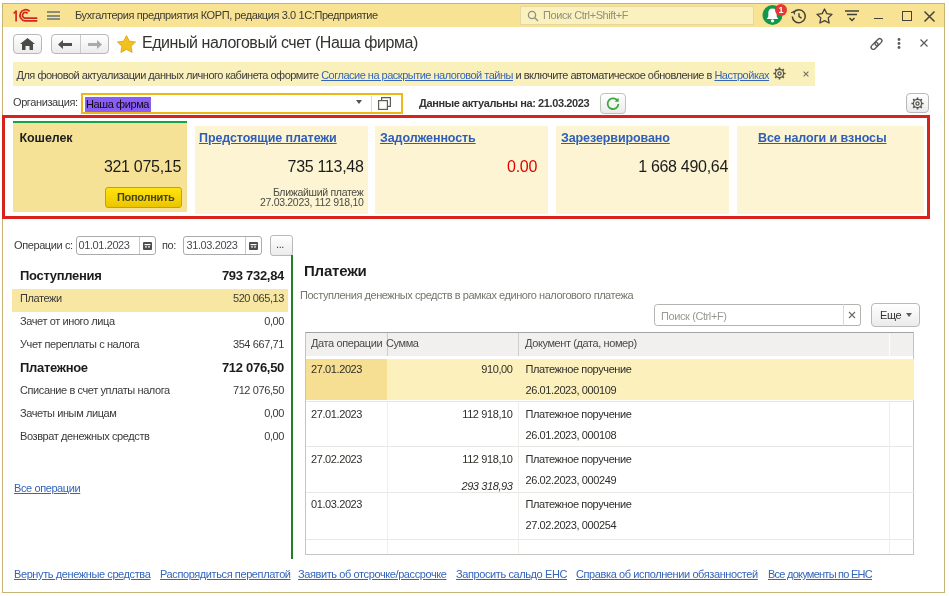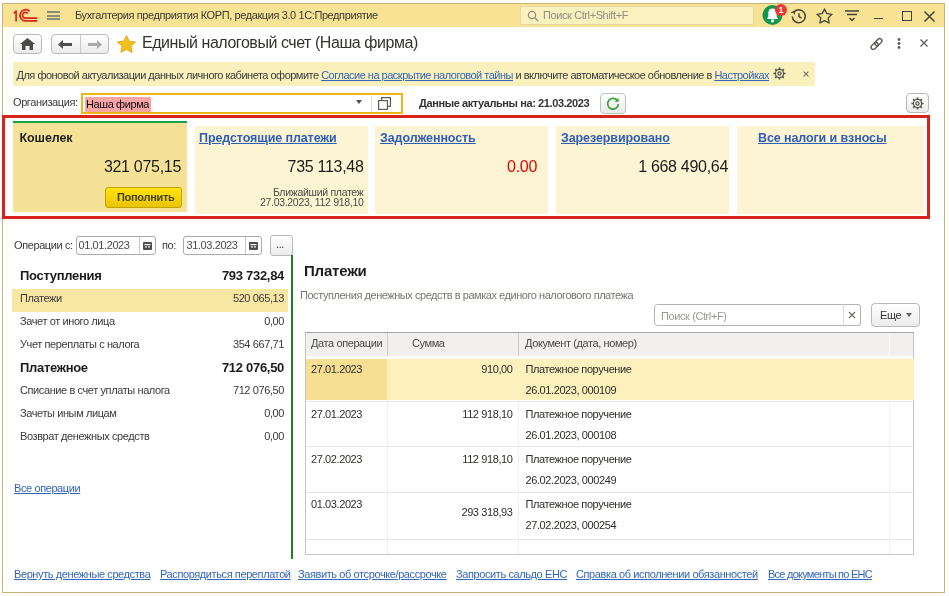--- a/index.html
+++ b/index.html
@@ -103,21 +103,21 @@
       <circle cx="6.5" cy="6.5" r="1.6" stroke-width="1.25"></circle>
       <path d="M10.60,6.50 L12.60,6.50 M9.40,9.40 L10.81,10.81 M6.50,10.60 L6.50,12.60 M3.60,9.40 L2.19,10.81 M2.40,6.50 L0.40,6.50 M3.60,3.60 L2.19,2.19 M6.50,2.40 L6.50,0.40 M9.40,3.60 L10.81,2.19" stroke-width="1.7"></path>
     </g>
 </svg>
 <svg class="a" style="left:803px; top:70.5px;" width="6" height="6" viewBox="0 0 6 6">
     <path d="M0.6,0.6 L5.4,5.4 M5.4,0.6 L0.6,5.4" stroke="#70706a" stroke-width="1.1"></path>
   </svg>
 
 <span class="txt" style="left:13px; top:96px;">Организация:</span>
 <div class="a" style="left:81px; top:93px; width:322px; height:21px; border:2px solid #efb61a; background:#fff;"></div>
-<span class="txt" style="left:85px; top:96.5px; background:#fca5a5; color:#0c0c14; padding:1px 2px 2px 1px;">Наша фирма</span>
+<span class="txt" style="left:85px; top:96.5px; background:#8b5cf6; color:#0c0c14; padding:1px 2px 2px 1px;">Наша фирма</span>
 <div class="a" style="left:356px; top:99.5px; width:0; height:0; border-left:3.5px solid transparent; border-right:3.5px solid transparent; border-top:4.5px solid #52524c;"></div>
 <div class="a" style="left:371px; top:95.5px; width:1px; height:16px; background:#d9d9d9;"></div>
 <svg class="a" style="left:378px; top:97px;" width="13" height="13" viewBox="0 0 13 13">
   <g fill="none" stroke="#5f5f57" stroke-width="1.2">
       <rect x="0.6" y="3.6" width="8.8" height="8.8"></rect>
       <path d="M3.6,3.6 L3.6,0.6 L12.4,0.6 L12.4,9.4 L9.4,9.4"></path>
     </g>
 </svg>
 <span class="txt" style="left:419px; top:96.5px; font-weight:bold; color:#333;">Данные актуальны на: 21.03.2023</span>
 <div class="btn" style="left:600px; top:93px; width:26px; height:21px; border-color:#b5c9b5;"></div>
@@ -208,21 +208,21 @@
 <div class="btn" style="left:871px; top:303px; width:49px; height:24px;"></div>
 <span class="txt" style="left:880px; top:309px; color:#333;">Еще</span>
 <div class="a" style="left:906px; top:313px; width:0; height:0; border-left:3.5px solid transparent; border-right:3.5px solid transparent; border-top:4.5px solid #5f5f57;"></div>
 
 <div class="a" style="left:304.5px; top:331.5px; width:609.5px; height:223px; border:1px solid #c6c4c0; border-top:1px solid #a3a3a3; background:#fff;"></div>
 <div class="a" style="left:305.5px; top:332.5px; width:607.5px; height:23.5px; background:#f1f0ee;"></div>
 <div class="a" style="left:387px; top:332.5px; width:1px; height:23.5px; background:#cfcdc9;"></div>
 <div class="a" style="left:518px; top:332.5px; width:1px; height:23.5px; background:#cfcdc9;"></div>
 <div class="a" style="left:888.5px; top:332.5px; width:1.5px; height:23.5px; background:#fdfdfd;"></div>
 <span class="txt" style="left:311px; top:337.4px; color:#4a4a46;">Дата операции</span>
-<span class="txt" style="left:412px; top:337.4px; color:#4a4a46;">Сумма</span>
+<span class="txt" style="left:386px; top:337.4px; color:#4a4a46;">Сумма</span>
 <span class="txt" style="left:525px; top:337.4px; color:#4a4a46;">Документ (дата, номер)</span>
 
 <div class="a" style="left:305.5px; top:358.5px; width:608px; height:41.5px; background:#fcf0bd;"></div>
 <div class="a" style="left:305.5px; top:358.5px; width:81.5px; height:41.5px; background:#f6de92;"></div>
 <div class="a" style="left:305.5px; top:400.5px; width:608px; height:1px; background:#e9e7e3;"></div>
 <div class="a" style="left:305.5px; top:446.2px; width:608px; height:1px; background:#e9e7e3;"></div>
 <div class="a" style="left:305.5px; top:491.8px; width:608px; height:1px; background:#e9e7e3;"></div>
 <div class="a" style="left:305.5px; top:539px; width:608px; height:1px; background:#e9e7e3;"></div>
 <div class="a" style="left:387px; top:401.5px; width:1px; height:152px; background:#f0eeea;"></div>
 <div class="a" style="left:518px; top:401.5px; width:1px; height:152px; background:#f0eeea;"></div>
@@ -233,21 +233,21 @@
 <span class="txt" style="left:525.5px; top:383.6px; color:#2e2e2a;">26.01.2023, 000109</span>
 <span class="txt" style="left:311px; top:408.1px; color:#2e2e2a;">27.01.2023</span>
 <span class="txt" style="right:436.5px; top:408.1px; color:#2e2e2a;">112 918,10</span>
 <span class="txt" style="left:525.5px; top:408.1px; color:#2e2e2a;">Платежное поручение</span>
 <span class="txt" style="left:525.5px; top:428.7px; color:#2e2e2a;">26.01.2023, 000108</span>
 <span class="txt" style="left:311px; top:453.2px; color:#2e2e2a;">27.02.2023</span>
 <span class="txt" style="right:436.5px; top:453.2px; color:#2e2e2a;">112 918,10</span>
 <span class="txt" style="left:525.5px; top:453.2px; color:#2e2e2a;">Платежное поручение</span>
 <span class="txt" style="left:525.5px; top:473.8px; color:#2e2e2a;">26.02.2023, 000249</span>
 <span class="txt" style="left:311px; top:498.3px; color:#2e2e2a;">01.03.2023</span>
-<span class="txt" style="right:436.5px; top:506px; color:#2e2e2a;">293 318,93</span>
+<span class="txt" style="right:436.5px; top:480px; color:#2e2e2a;font-style:italic;">293 318,93</span>
 <span class="txt" style="left:525.5px; top:498.3px; color:#2e2e2a;">Платежное поручение</span>
 <span class="txt" style="left:525.5px; top:518.9px; color:#2e2e2a;">27.02.2023, 000254</span>
 
 <span class="txt lnk" style="left:14px; top:568px;">Вернуть денежные средства</span>
 <span class="txt lnk" style="left:160px; top:568px;">Распорядиться переплатой</span>
 <span class="txt lnk" style="left:298px; top:568px;">Заявить об отсрочке/рассрочке</span>
 <span class="txt lnk" style="left:456px; top:568px;">Запросить сальдо ЕНС</span>
 <span class="txt lnk" style="left:576px; top:568px;">Справка об исполнении обязанностей</span>
 <span class="txt lnk" style="left:768px; top:568px; letter-spacing:-0.75px;">Все документы по ЕНС</span>
 

